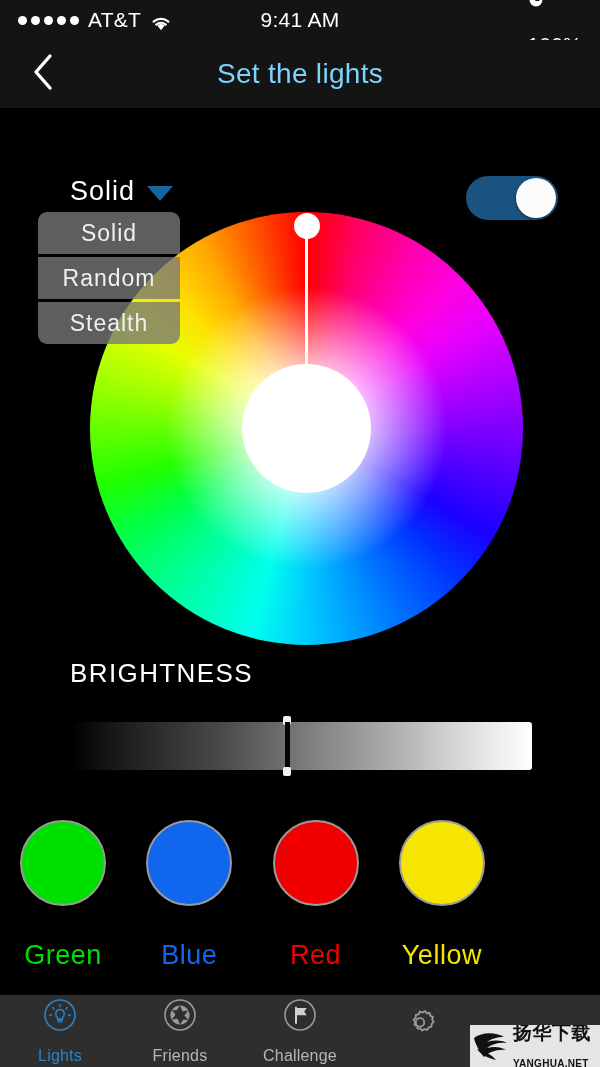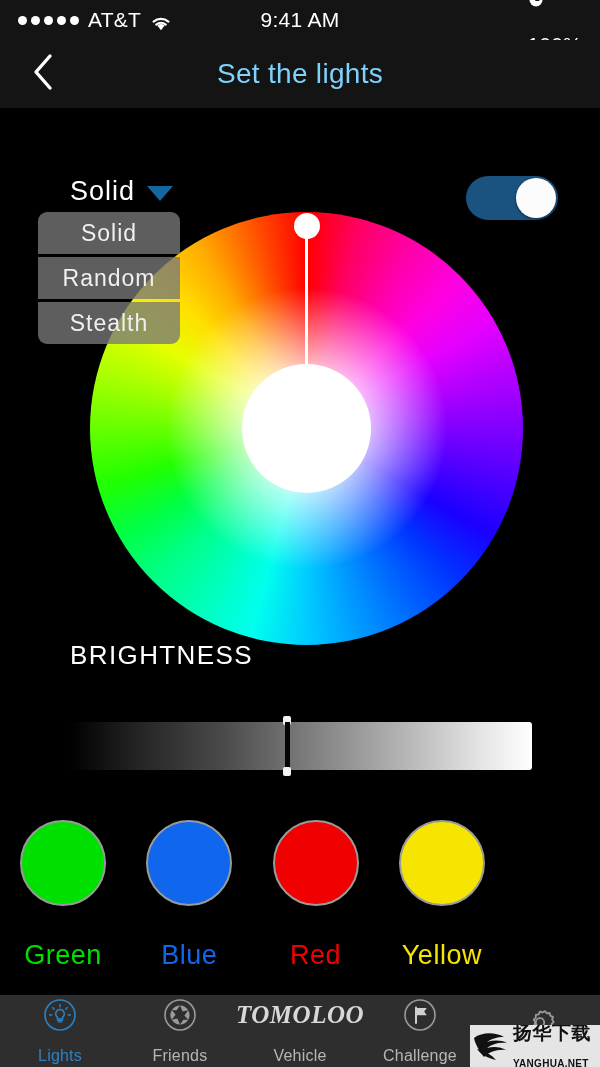--- a/index.html
+++ b/index.html
@@ -108,21 +108,21 @@
     position:absolute; left:50%; margin-left:-1.5px; top:14px; width:3px; height:205px;
     background:#fff;
   }
   .wheel-handle {
     position:absolute; left:50%; margin-left:-13px; top:1px;
     width:26px; height:26px; border-radius:50%; background:#fff; cursor:pointer;
   }
 
   
   .bright-label {
-    position:absolute; left:70px; top:532px; color:#fff;
+    position:absolute; left:70px; top:550px; color:#fff;
     font-size:26px; letter-spacing:1.4px;
   }
   .bright-slider {
     position:absolute; left:70px; top:614px; width:462px; height:48px;
     background:linear-gradient(to right,#000000 0%,#1e1e1e 12%,#4a4a4a 33%,#7e7e7e 52%,#b4b4b4 72%,#e2e2e2 88%,#ffffff 100%);
     border-radius:3px; cursor:pointer;
   }
   .bright-handle { position:absolute; left:225px; top:-8px; width:8px; height:64px; }
   .bright-handle .bar { position:absolute; left:1.5px; top:8px; width:5px; height:48px; background:#050505; }
   .bright-handle .cap { position:absolute; left:0; width:8px; height:9px; background:#f2f2f2; border-radius:2px; }
@@ -299,26 +299,20 @@
             <path d="M25.2 21.8 A9.5 9.5 0 0 1 17 26.5 l3.4-4.7 Z"></path>
             <path d="M17 26.5 a9.5 9.5 0 0 1-8.2-4.7 l5.6-1.3 Z"></path>
             <path d="M8.8 21.8 a9.5 9.5 0 0 1 0-9.6 l3.8 4.3 Z"></path>
             <path d="M8.8 12.2 A9.5 9.5 0 0 1 17 7.5 l-3.4 4.7 Z"></path>
           </g>
         </svg>
       </span>
       <span class="tab-label">Friends</span>
     </div>
 
-    <div class="tab">
-      <span class="tab-icon">
-        <span class="logo-text">TOMOLOO</span>
-      </span>
-      <span class="tab-label">Vehicle</span>
-    </div>
 
     <div class="tab">
       <span class="tab-icon">
         <svg width="34" height="34" viewBox="0 0 34 34">
           <circle cx="17" cy="17" r="15" stroke="#9a9a9a" stroke-width="1.6" fill="none"></circle>
           <path d="M13 25 V9.5" stroke="#d0d0d0" stroke-width="2" stroke-linecap="round"></path>
           <path d="M13.6 10 h10.2 l-2.6 3.6 2.6 3.6 H13.6 Z" fill="#d0d0d0"></path>
         </svg>
       </span>
       <span class="tab-label">Challenge</span>

